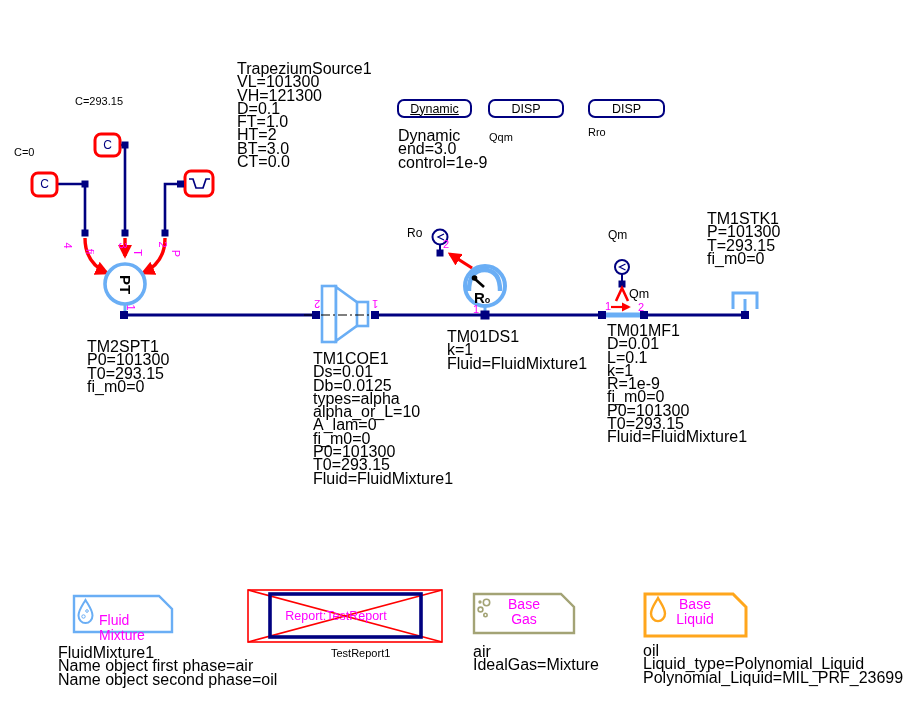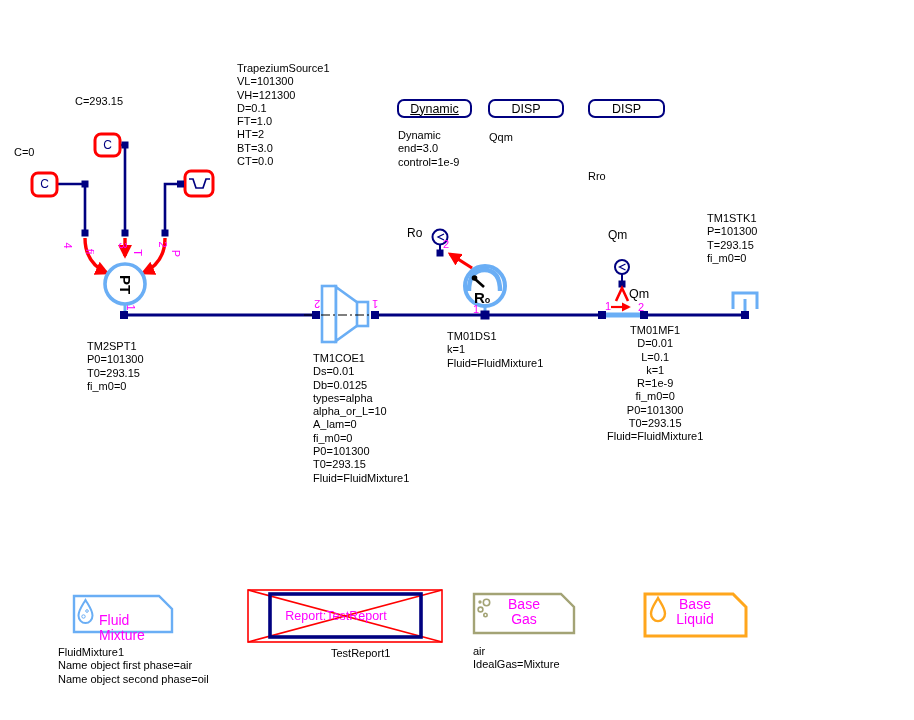--- a/index.html
+++ b/index.html
@@ -1,20 +1,20 @@
 <!DOCTYPE html>
 <html><head>
 <meta charset="utf-8">
 <style>
   html,body{margin:0;padding:0;background:#ffffff;}
   #canvas{position:relative;width:914px;height:720px;background:#ffffff;overflow:hidden;
           font-family:"Liberation Sans","DejaVu Sans",sans-serif;}
   #shapes{position:absolute;left:0;top:0;}
   .lbl{position:absolute;font-size:11px;line-height:13.3px;color:#000000;white-space:pre;}
-  .params{position:absolute;font-size:11px;line-height:13.3px;color:#000000;white-space:pre-line;}
+  .params{position:absolute;font-size:16px;line-height:13.3px;color:#000000;white-space:pre-line;}
   .port{position:absolute;font-size:11px;color:#ff00ff;line-height:11px;}
   .rot90{transform:rotate(90deg);transform-origin:center center;}
   .rot180{transform:rotate(180deg);transform-origin:center center;}
   .sym{position:absolute;color:#000080;font-size:12px;text-align:center;line-height:12px;}
   .btn{position:absolute;box-sizing:border-box;border:2px solid #000080;border-radius:7px;
        background:#ffffff;color:#000000;font-size:12.5px;display:flex;align-items:center;
        justify-content:center;cursor:default;}
   .card-title{position:absolute;color:#ff00ff;font-size:14px;line-height:14.5px;}
   .center{text-align:center;}
   .pt-sym{position:absolute;color:#000000;font-size:15px;font-weight:bold;text-align:center;}
@@ -194,21 +194,21 @@
 <div class="ro-sym" style="left:474px;top:289px;"><span>R</span><span class="sub">o</span></div>
 <div class="lbl" style="left:407px;top:227px;font-size:12px;">Ro</div>
 <div class="params" style="left:447px;top:330px;">TM01DS1
 k=1
 Fluid=FluidMixture1</div>
 <div class="port" style="left:473px;top:304px;">1</div>
 <div class="port" style="left:443px;top:239px;">2</div>
 
 <div class="lbl" style="left:608px;top:229px;font-size:12px;">Qm</div>
 <div class="lbl" style="left:629px;top:288px;font-size:12.5px;">Qm</div>
-<div class="params" style="left:607px;top:324px;text-align:center;">TM01MF1
+<div class="params" style="left:607px;top:324px;">TM01MF1
 D=0.01
 L=0.1
 k=1
 R=1e-9
 fi_m0=0
 P0=101300
 T0=293.15
 Fluid=FluidMixture1</div>
 <div class="port" style="left:605px;top:301px;">1</div>
 <div class="port" style="left:638px;top:302px;">2</div>
@@ -224,29 +224,32 @@
 <div class="btn" style="left:488px;top:99px;width:76px;height:19px;">
       <span>DISP</span>
     </div>
 <div class="btn" style="left:588px;top:99px;width:77px;height:19px;">
       <span>DISP</span>
     </div>
 <div class="params" style="left:398px;top:129px;">Dynamic
 end=3.0
 control=1e-9</div>
 <div class="lbl" style="left:489px;top:131px;">Qqm</div>
-<div class="lbl" style="left:588px;top:126px;margin-top:44px;">Rro</div>
+<div class="lbl" style="left:588px;top:126px;">Rro</div>
 
 <div class="card-title" style="left:99px;top:597px;margin-top:16px;"><span>Fluid</span><br><span>Mixture</span></div>
 <div class="params" style="left:58px;top:646px;">FluidMixture1
 Name object first phase=air
 Name object second phase=oil</div>
 
 <div class="card-title center" style="left:271px;top:609px;width:130px;font-size:12.5px;">Report:TestReport</div>
 <div class="lbl" style="left:331px;top:647px;">TestReport1</div>
 
 <div class="card-title center" style="left:498px;top:597px;width:52px;"><span>Base</span><br><span>Gas</span></div>
 <div class="params" style="left:473px;top:645px;">air
 IdealGas=Mixture</div>
 
 <div class="card-title center" style="left:668px;top:597px;width:54px;"><span>Base</span><br><span>Liquid</span></div>
+<div class="params" style="left:643px;top:644px;">oil
+Liquid_type=Polynomial_Liquid
+Polynomial_Liquid=MIL_PRF_23699</div>
 
 </div>
 
 </body></html>

